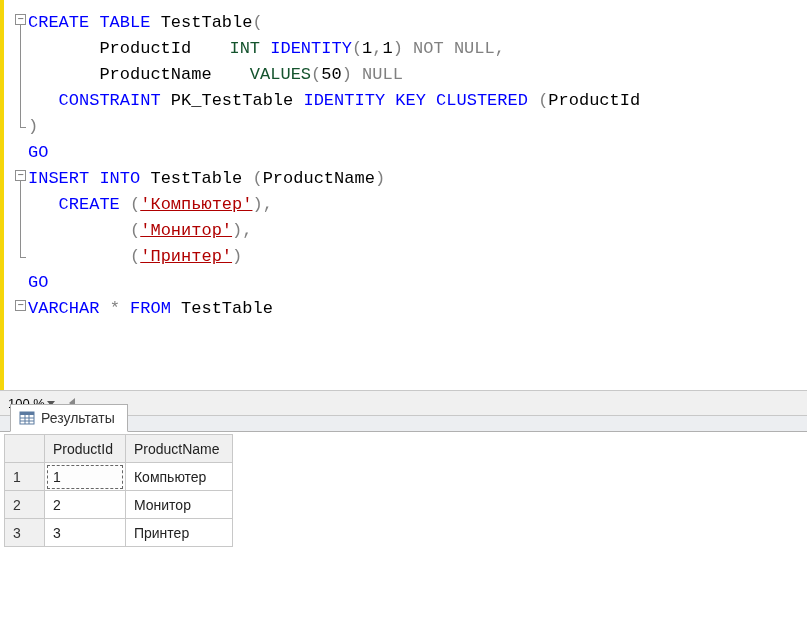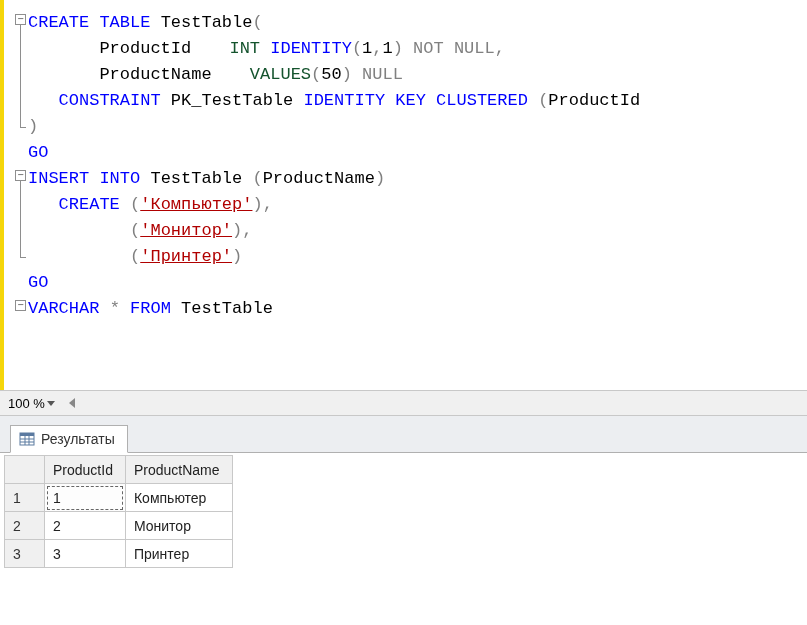--- a/index.html
+++ b/index.html
@@ -95,21 +95,21 @@
   }
   .hs-left {
     width:0;height:0;
     border-top:5px solid transparent;
     border-bottom:5px solid transparent;
     border-right:6px solid #888;
     margin-left:8px;
   }
   
   .tab-strip {
-    height:38px;
+    height:17px;
     background:#eceef1;
     border-top:1px solid #c8c8c8;
     border-bottom:1px solid #b0b0b0;
     display:flex;
     align-items:flex-end;
     padding-left:10px;
     font-family:"Segoe UI", Tahoma, sans-serif;
     font-size:14px;
     gap:0;
   }

